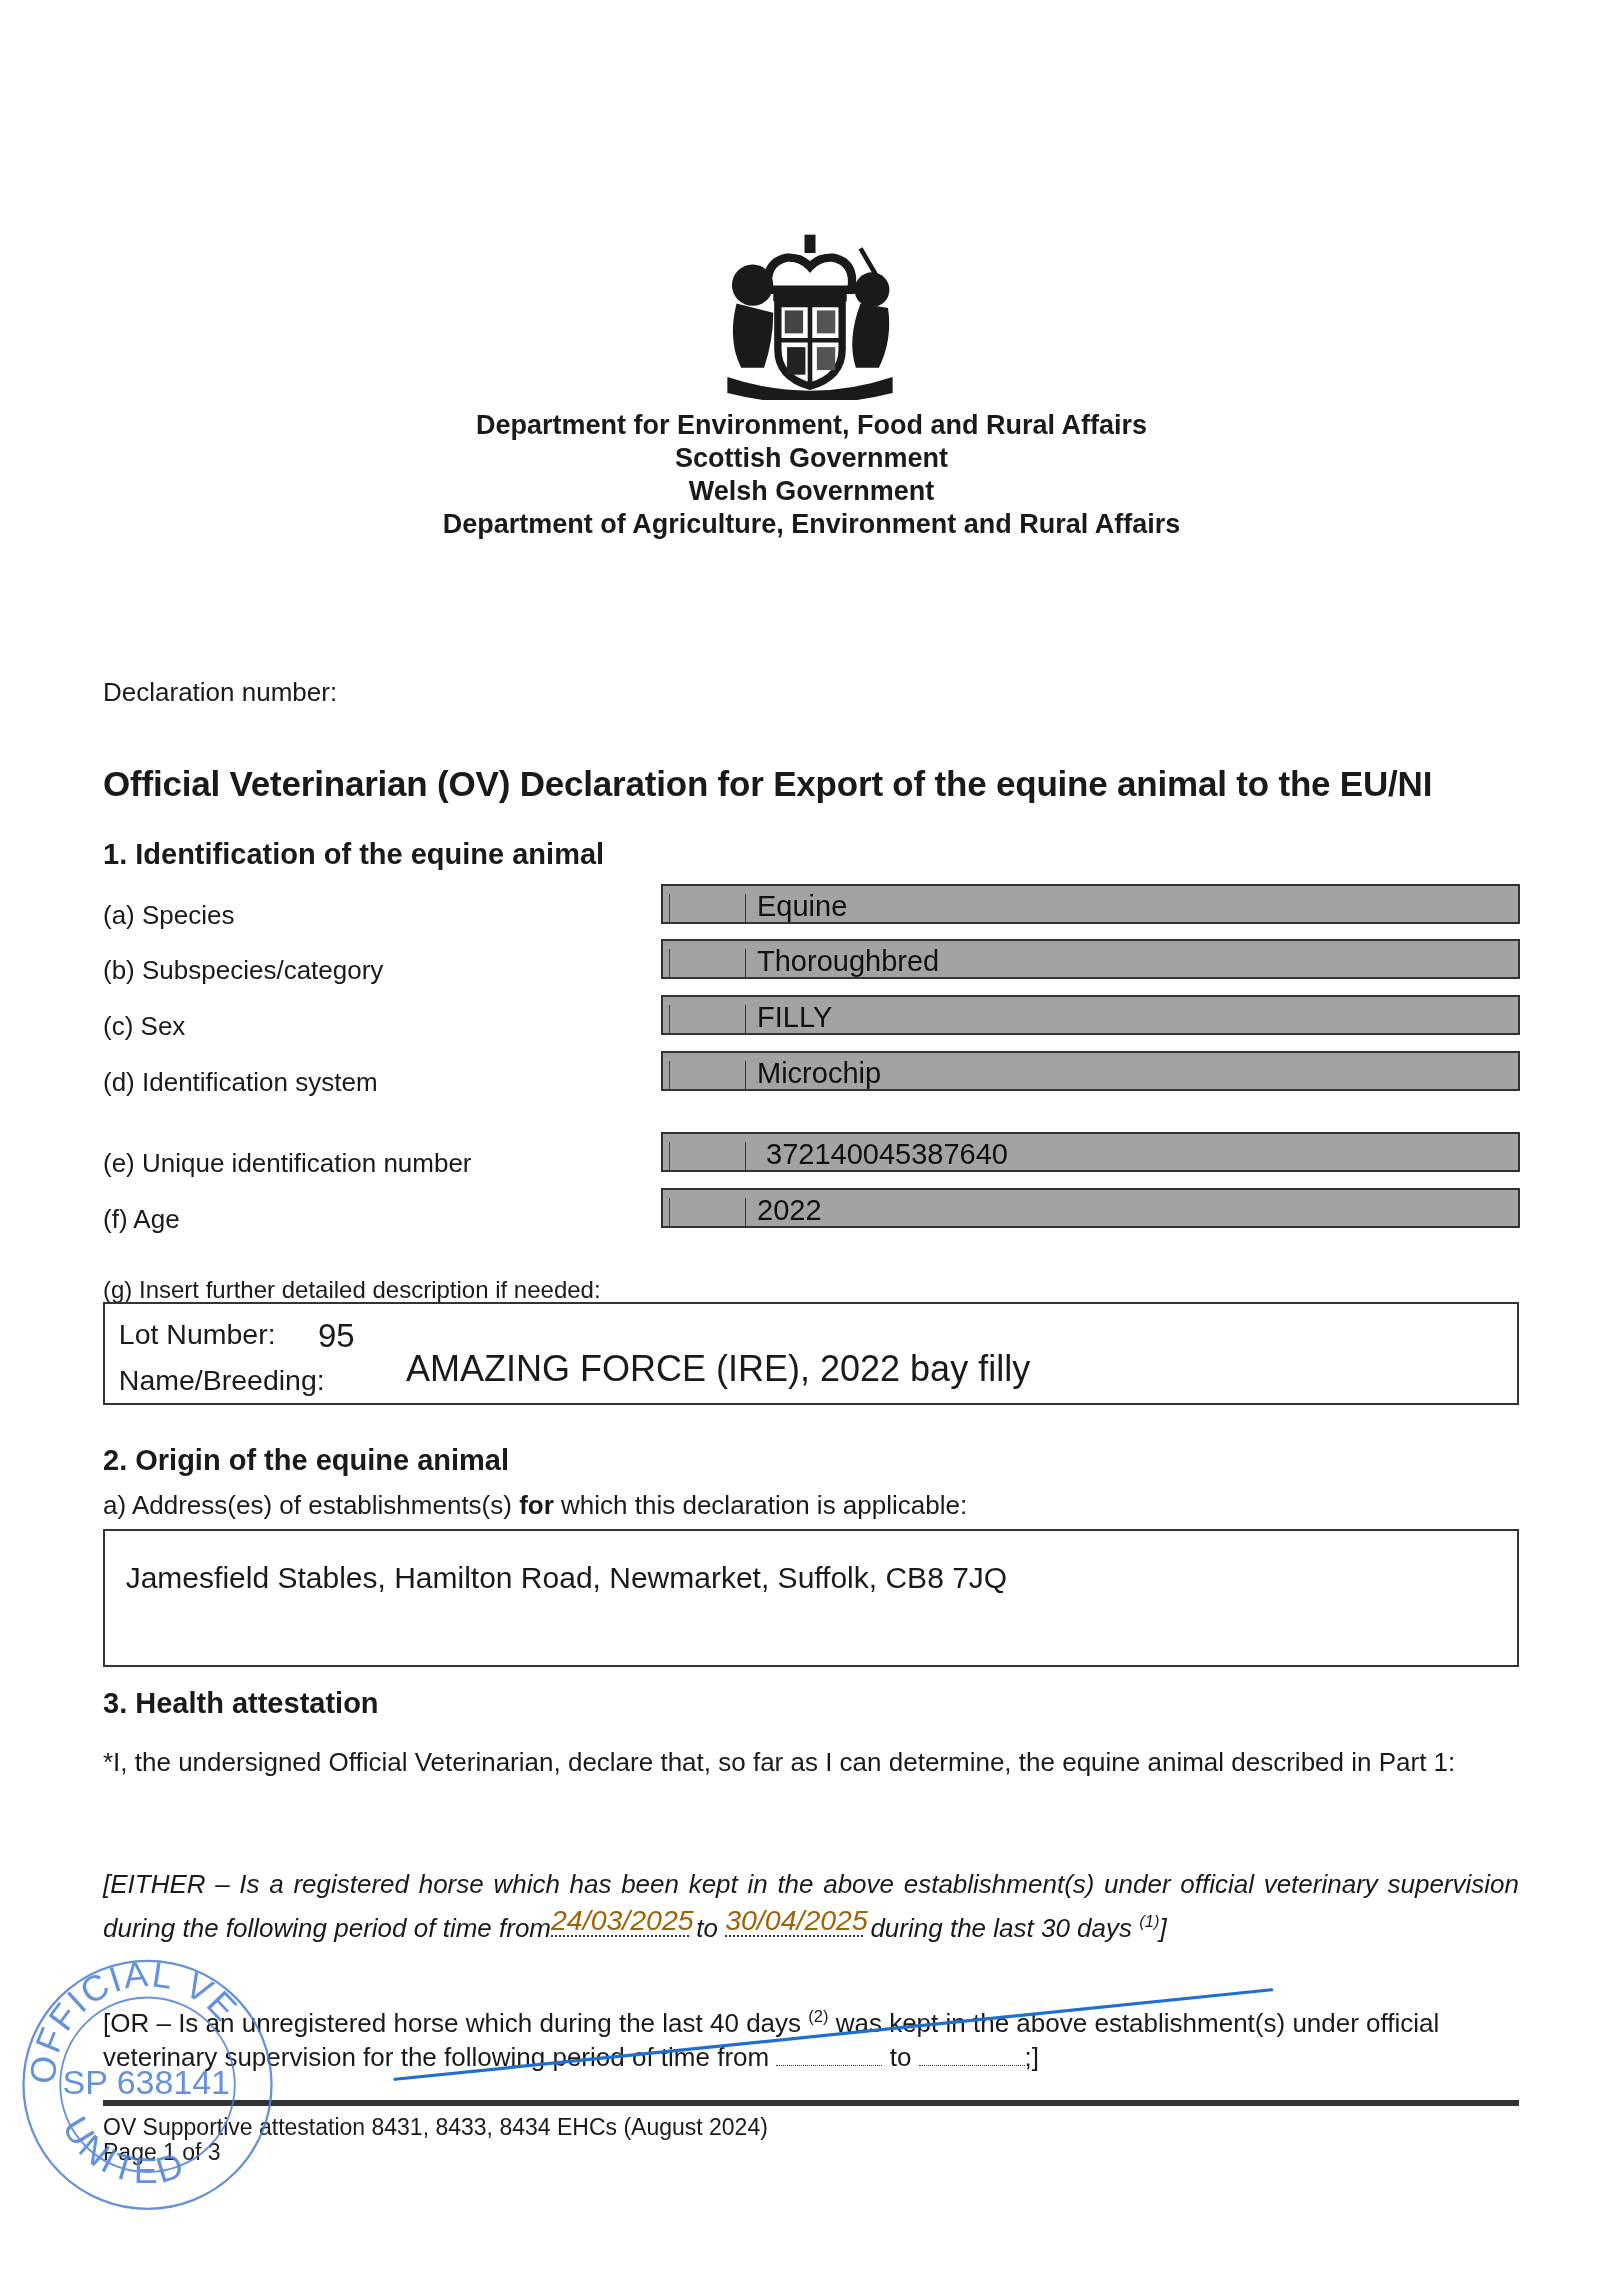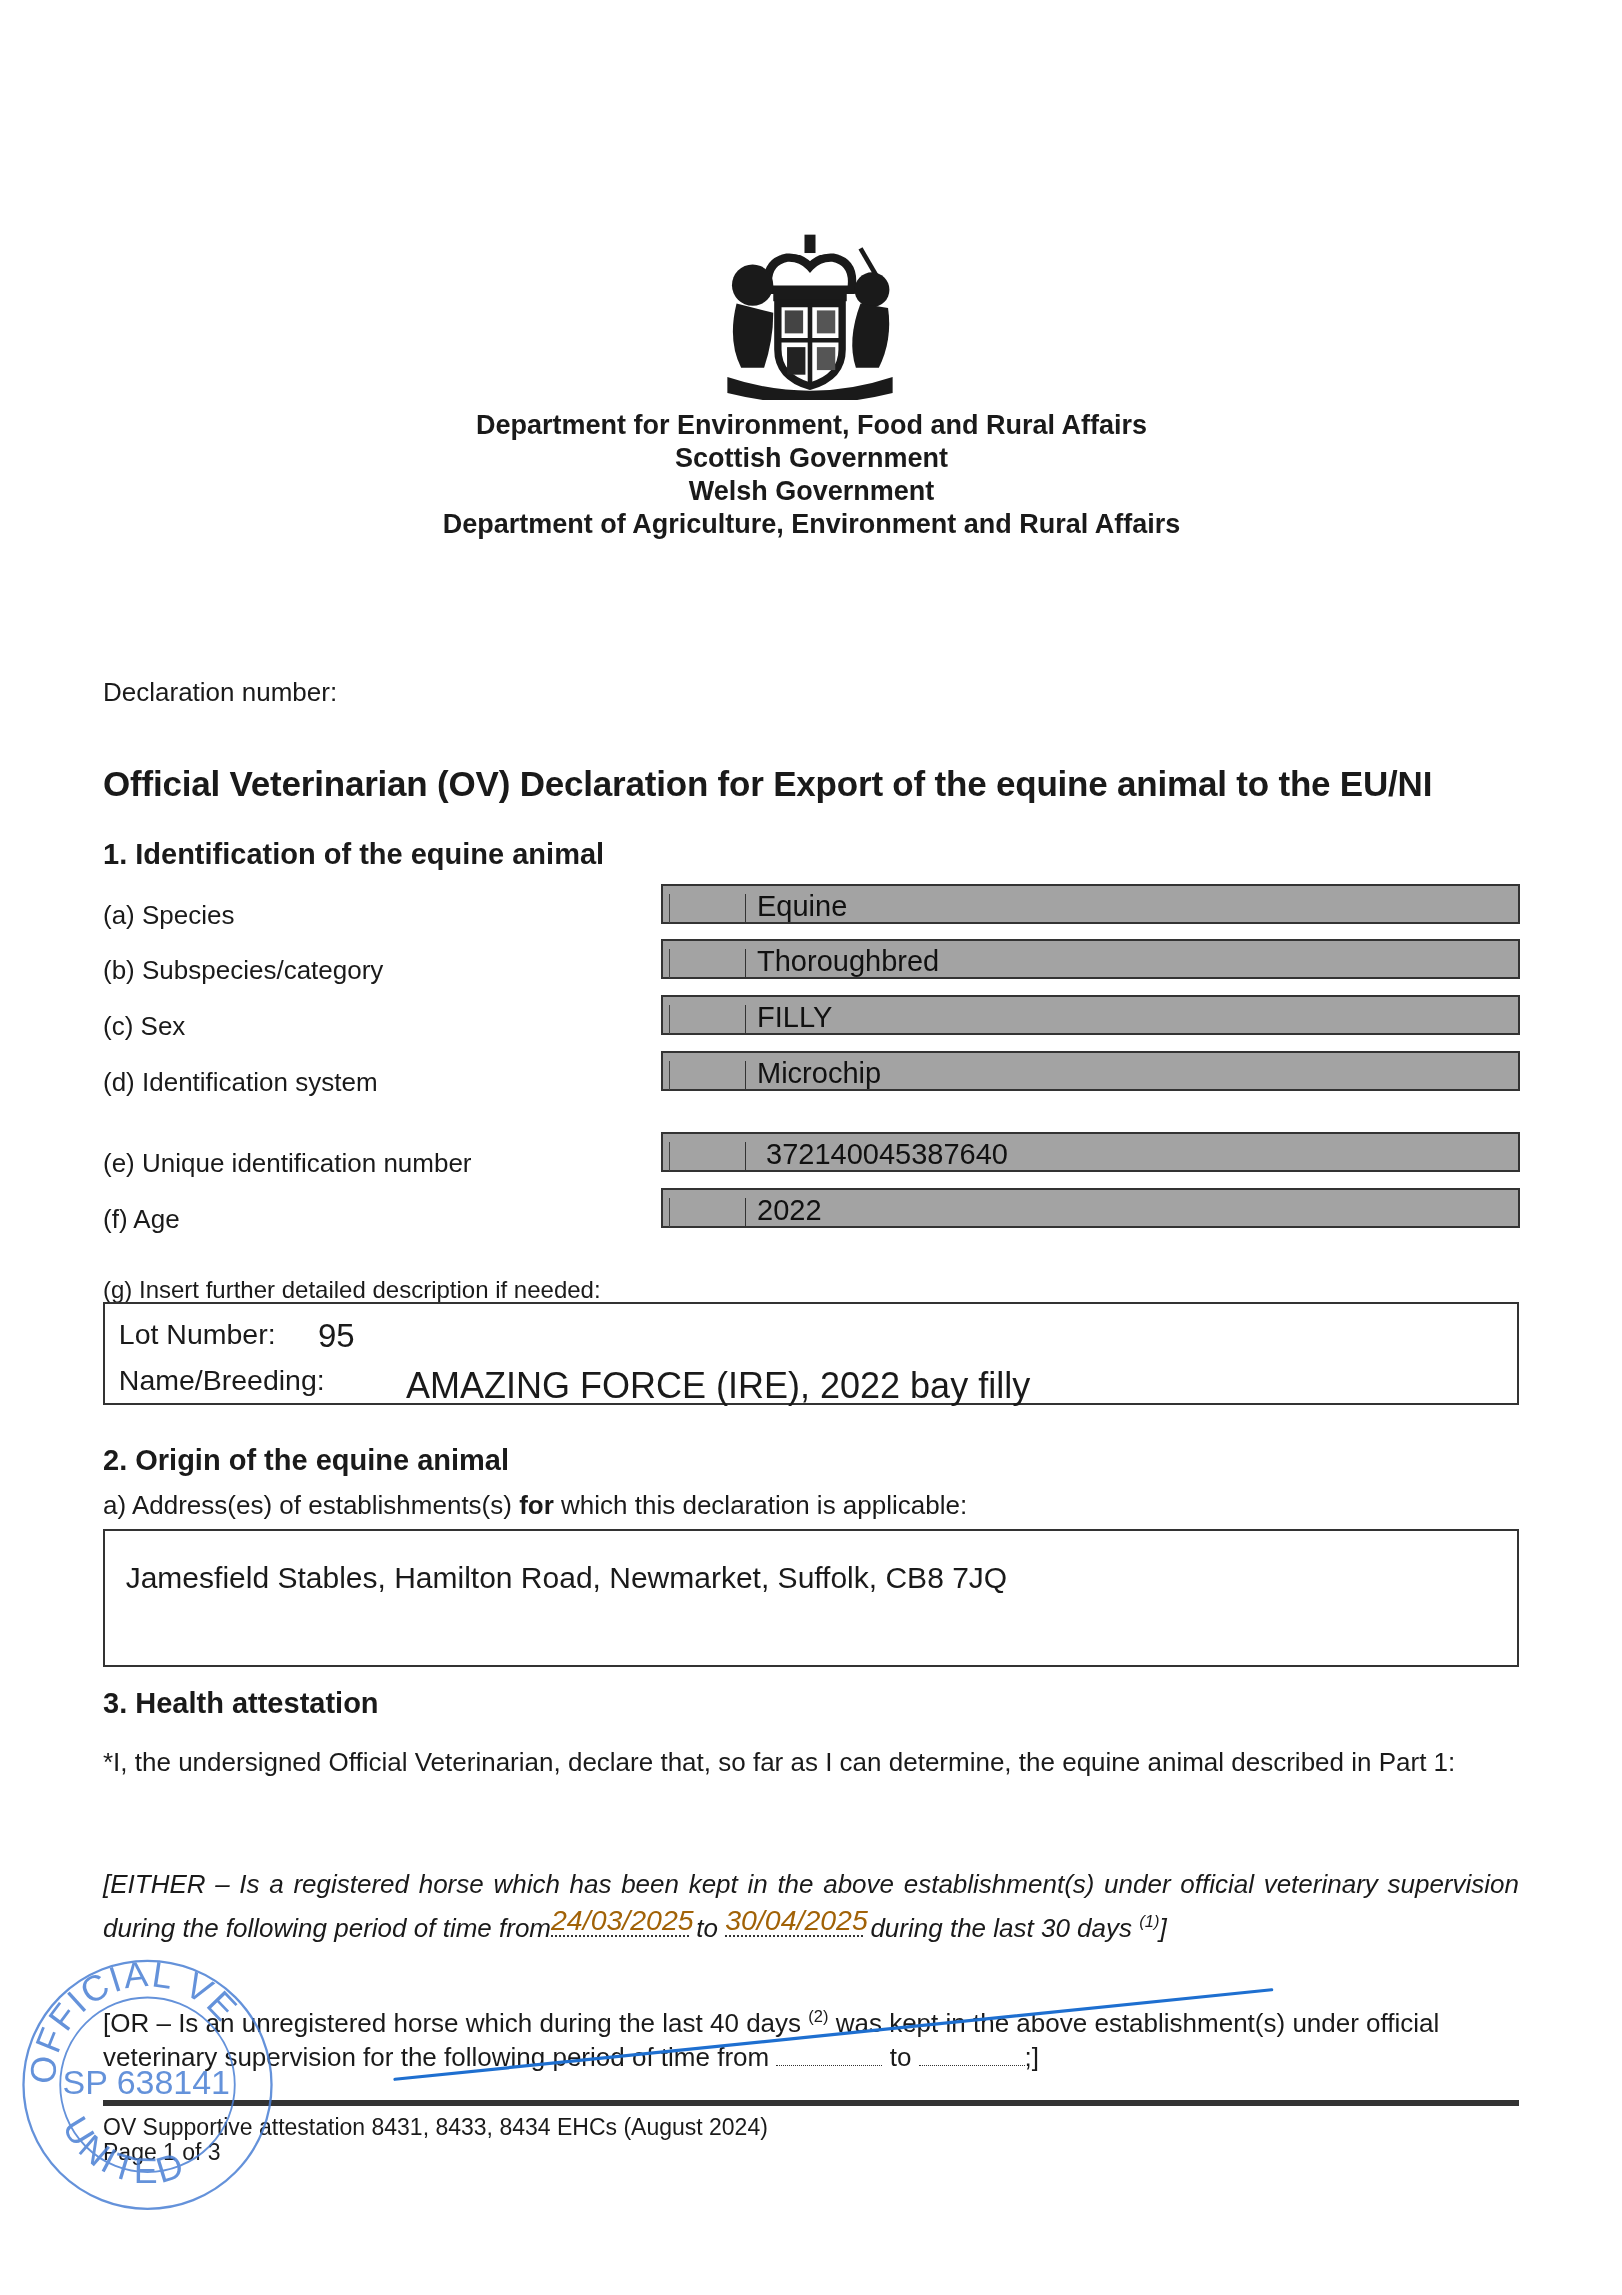--- a/index.html
+++ b/index.html
@@ -14,21 +14,21 @@
   .field-label { left: 103px; font-size: 26px; }
   .field-box { left: 661px; width: 859px; height: 40px; border: 2.3px solid #333; border-top-width: 2.8px; border-bottom-width: 2.8px; box-sizing: border-box; background: #a3a3a3; }
   .field-box .tick1 { position: absolute; left: 5.5px; top: 8.3px; width: 1.4px; height: 29px; background: #444; }
   .field-box .tick2 { position: absolute; left: 82px; top: 8.3px; width: 1.4px; height: 29px; background: #333; }
   .field-box .val { position: absolute; left: 94px; top: 3.7px; font-size: 29px; color: #111; white-space: nowrap; }
   .desc-label { left: 103px; top: 1276px; font-size: 24px; }
   .desc-box { left: 103px; top: 1302px; width: 1416px; height: 103px; border: 2.3px solid #333; box-sizing: border-box; }
   .desc-box .lot-label { position: absolute; left: 13.8px; top: 13.8px; font-size: 28.5px; }
   .desc-box .lot-val { position: absolute; left: 213px; top: 13px; font-size: 33px; }
   .desc-box .name-label { position: absolute; left: 13.8px; top: 60px; font-size: 28.5px; }
-  .desc-box .name-val { position: absolute; left: 301px; top: 44px; font-size: 36px; margin-top: 17px; }
+  .desc-box .name-val { position: absolute; left: 301px; top: 44px; font-size: 36px; }
   .origin-sub { left: 103px; top: 1490px; font-size: 26px; }
   .addr-box { left: 103px; top: 1529px; width: 1416px; height: 138px; border: 2.3px solid #333; box-sizing: border-box; }
   .addr-box .addr { position: absolute; left: 20.7px; top: 30px; font-size: 30px; }
   .para { left: 103px; width: 1416px; font-size: 26px; line-height: 37px; text-align: justify; }
   .dotted { display: inline-block; position: relative; border-bottom: 2.8px dotted #333; width: 138px; height: 23px; vertical-align: baseline; }
   .dotted .hand { position: absolute; left: 0; bottom: 0; font-size: 28.5px; line-height: 28.5px; color: #a16207; }
   .dotted.short { width: 106px; border-bottom-width: 1.8px; height: 0; }
   sup { font-size: 16.5px; }
   .footer-rule { left: 103px; top: 2100px; width: 1416px; height: 6.4px; background: #333; }
   .footer-text { left: 103px; top: 2114px; font-size: 23px; }

